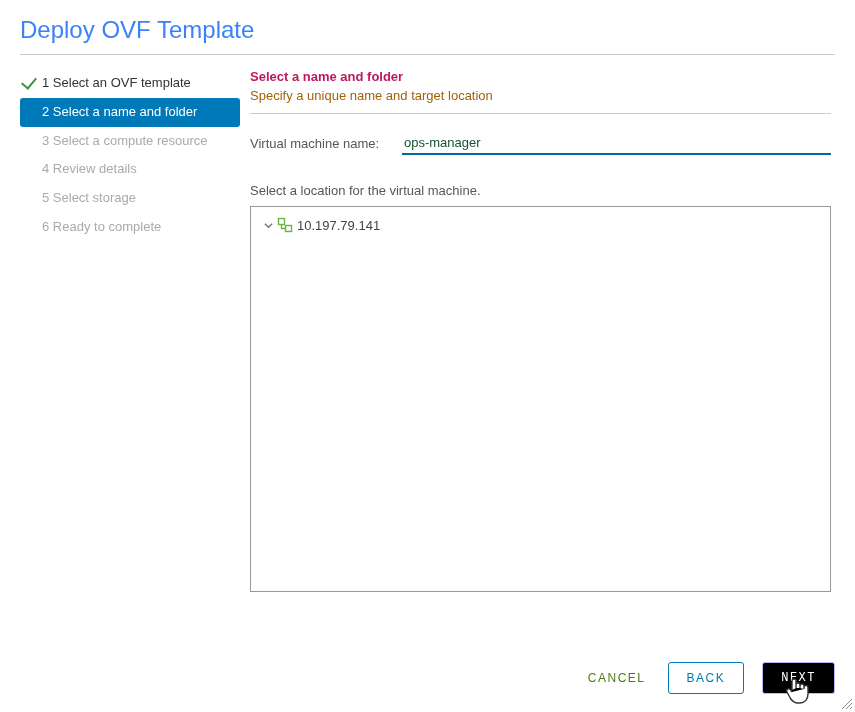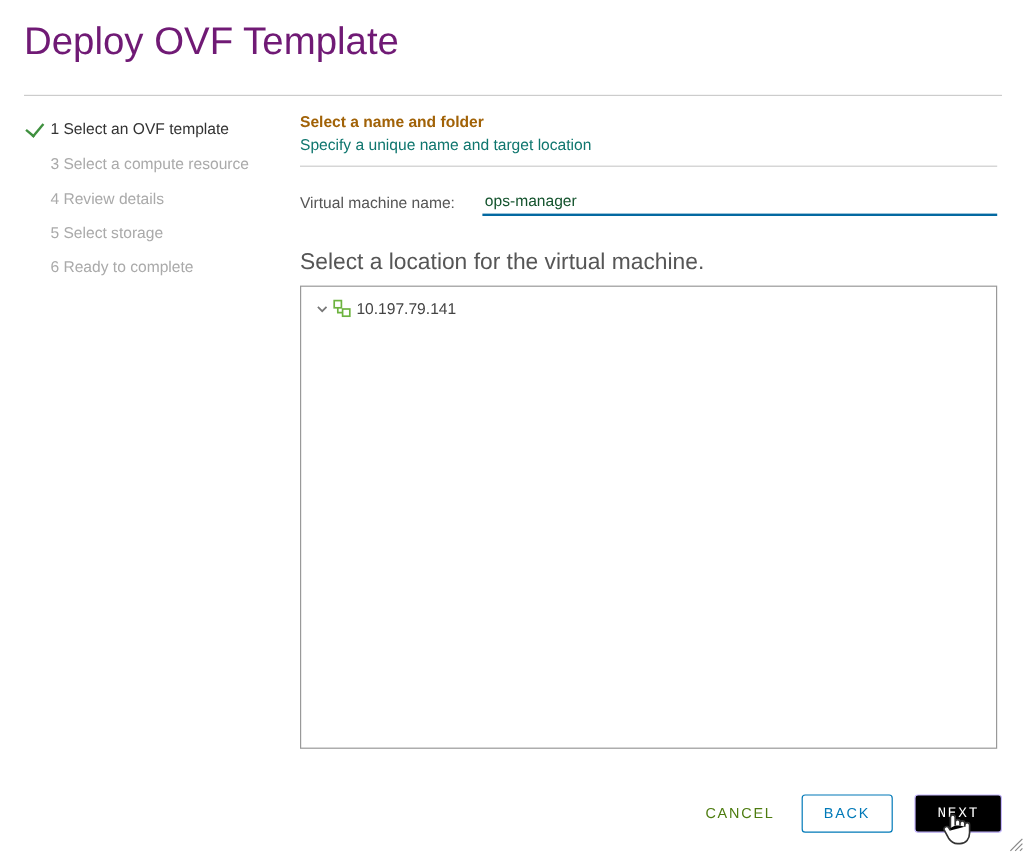--- a/index.html
+++ b/index.html
@@ -14,24 +14,24 @@
       background: #fff;
       width: 855px;
       height: 712px;
       overflow: hidden;
       position: relative;
     }
     .dialog {
       padding: 16px 20px 0 20px;
     }
     .title {
-      font-size: 32px;
+      font-size: 24px;
       font-weight: 300;
-      color: #701a75;
-      padding-bottom: 26px;
+      color: #3b82f6;
+      padding-bottom: 10px;
       border-bottom: 1px solid #ccc;
     }
     .main {
       display: flex;
       margin-top: 14px;
     }
     .sidebar {
       width: 220px;
       flex-shrink: 0;
     }
@@ -63,26 +63,26 @@
       border-radius: 3px;
     }
     .content {
       flex: 1;
       padding-left: 10px;
       padding-right: 4px;
     }
     .section-heading {
       font-size: 13px;
       font-weight: 600;
+      color: #be185d;
+      margin-bottom: 4px;
+    }
+    .section-sub {
+      font-size: 13px;
       color: #a16207;
-      margin-bottom: 4px;
-    }
-    .section-sub {
-      font-size: 13px;
-      color: #0f766e;
       padding-bottom: 10px;
       border-bottom: 1px solid #ccc;
     }
     .field-row {
       display: flex;
       align-items: center;
       margin-top: 18px;
       margin-bottom: 28px;
     }
     .field-label {
@@ -94,21 +94,21 @@
       flex: 1;
       border: none;
       border-bottom: 2px solid #0369a1;
       font-size: 13px;
       padding: 3px 2px;
       font-family: inherit;
       outline: none;
       color: #14532d;
     }
     .location-label {
-      font-size: 19px;
+      font-size: 13px;
       color: #565656;
       margin-bottom: 8px;
     }
     .tree-box {
       border: 1px solid #999;
       height: 386px;
       padding: 6px 0;
       overflow: auto;
     }
     .tree-row {
@@ -201,20 +201,21 @@
   </style>
 </head>
 <body>
 
 <div class="dialog">
   <div class="title">Deploy OVF Template</div>
 
   <div class="main">
     <div class="sidebar">
       <div class="wizard-step completed">1 Select an OVF template</div>
+      <div class="wizard-step active">2 Select a name and folder</div>
       <div class="wizard-step">3 Select a compute resource</div>
       <div class="wizard-step">4 Review details</div>
       <div class="wizard-step">5 Select storage</div>
       <div class="wizard-step">6 Ready to complete</div>
     </div>
 
     <div class="content">
       <div class="section-heading">Select a name and folder</div>
       <div class="section-sub">Specify a unique name and target location</div>
 

